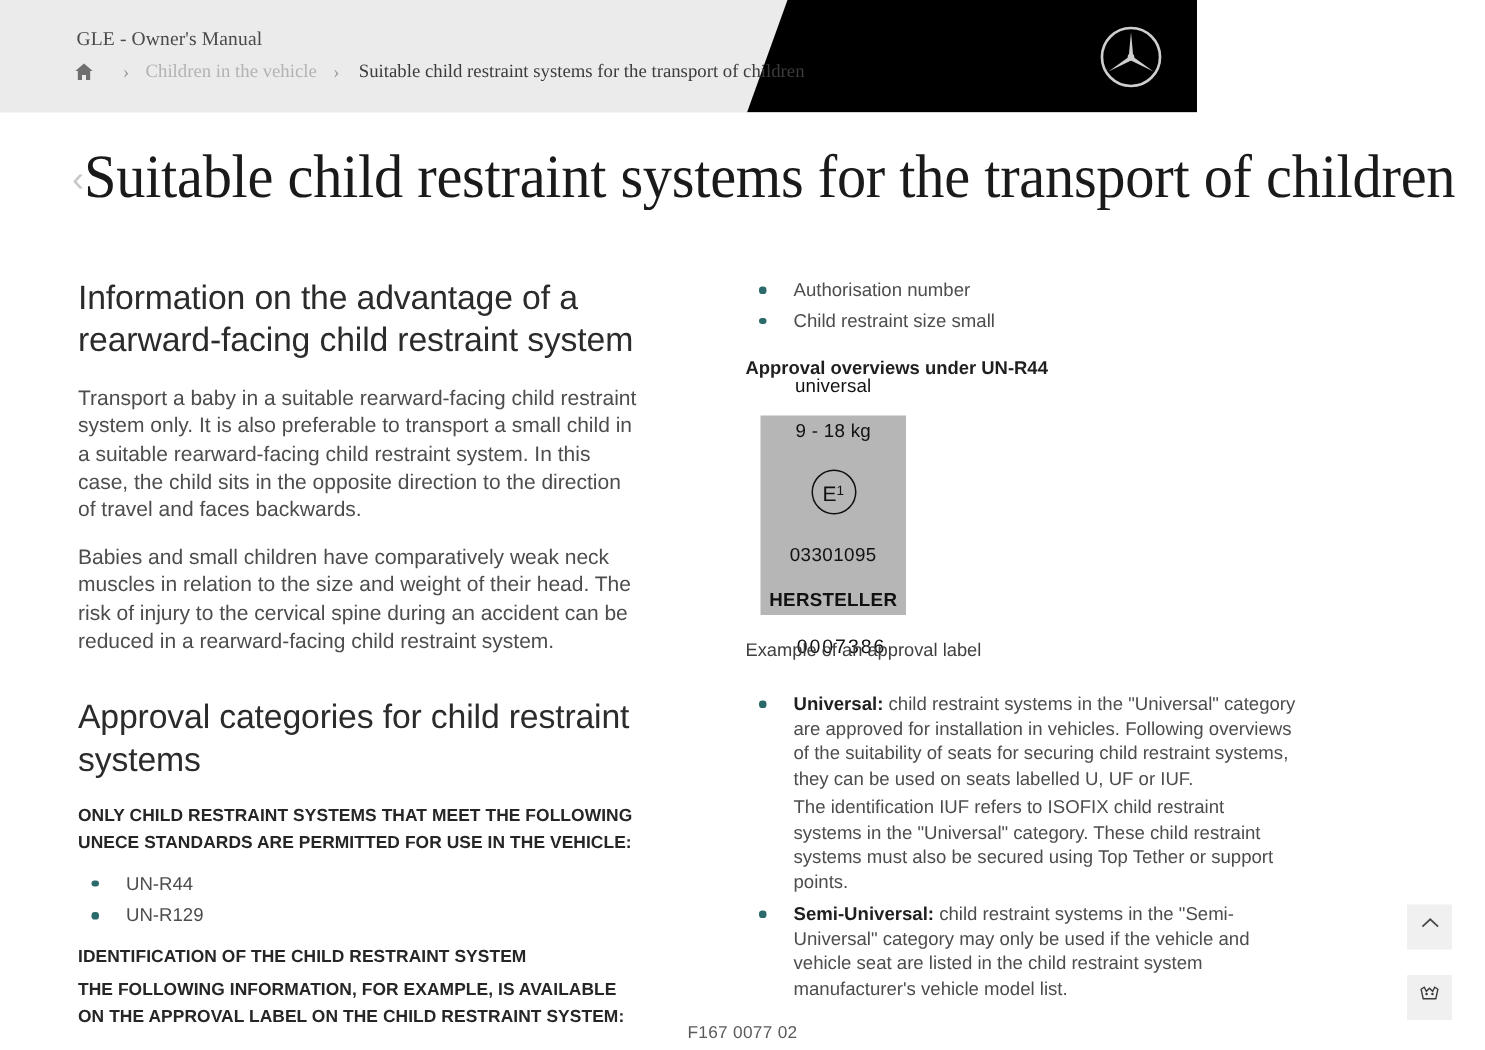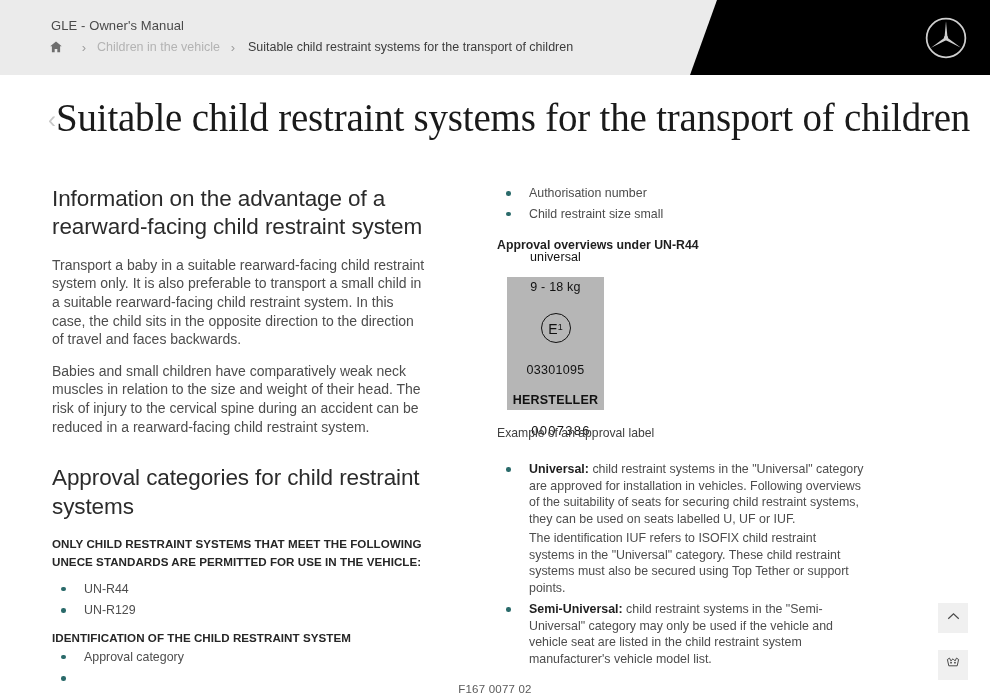--- a/index.html
+++ b/index.html
@@ -8,24 +8,25 @@
     width: 990px;
     height: 700px;
     overflow: hidden;
     background: #ffffff;
     font-family: "Liberation Sans", sans-serif;
   }
 
   
   .header {
     position: relative;
-    width: 990px;
+    width: 798px;
     height: 75px;
     background: #ebebeb;
     overflow: hidden;
+    font-family: Liberation Serif, serif;
   }
   .header-black {
     position: absolute;
     top: 0; right: 0;
     width: 300px;
     height: 75px;
     background: #000000;
     clip-path: polygon(9.0% 0%, 100% 0%, 100% 100%, 0% 100%);
   }
   .mb-star {
@@ -285,20 +286,21 @@
     <ul class="bl">
       <li>
         <span>UN-R44</span>
       </li>
       <li>
         <span>UN-R129</span>
       </li>
     </ul>
 
     <h3 class="caps tight">IDENTIFICATION OF THE CHILD RESTRAINT SYSTEM</h3>
+    <h3 class="caps">THE FOLLOWING INFORMATION, FOR EXAMPLE, IS AVAILABLE ON THE APPROVAL LABEL ON THE CHILD RESTRAINT SYSTEM:</h3>
 
     <ul class="bl">
       <li>
         <span>Approval category</span>
       </li>
       <li>
         
       </li>
     </ul>
   </div>

